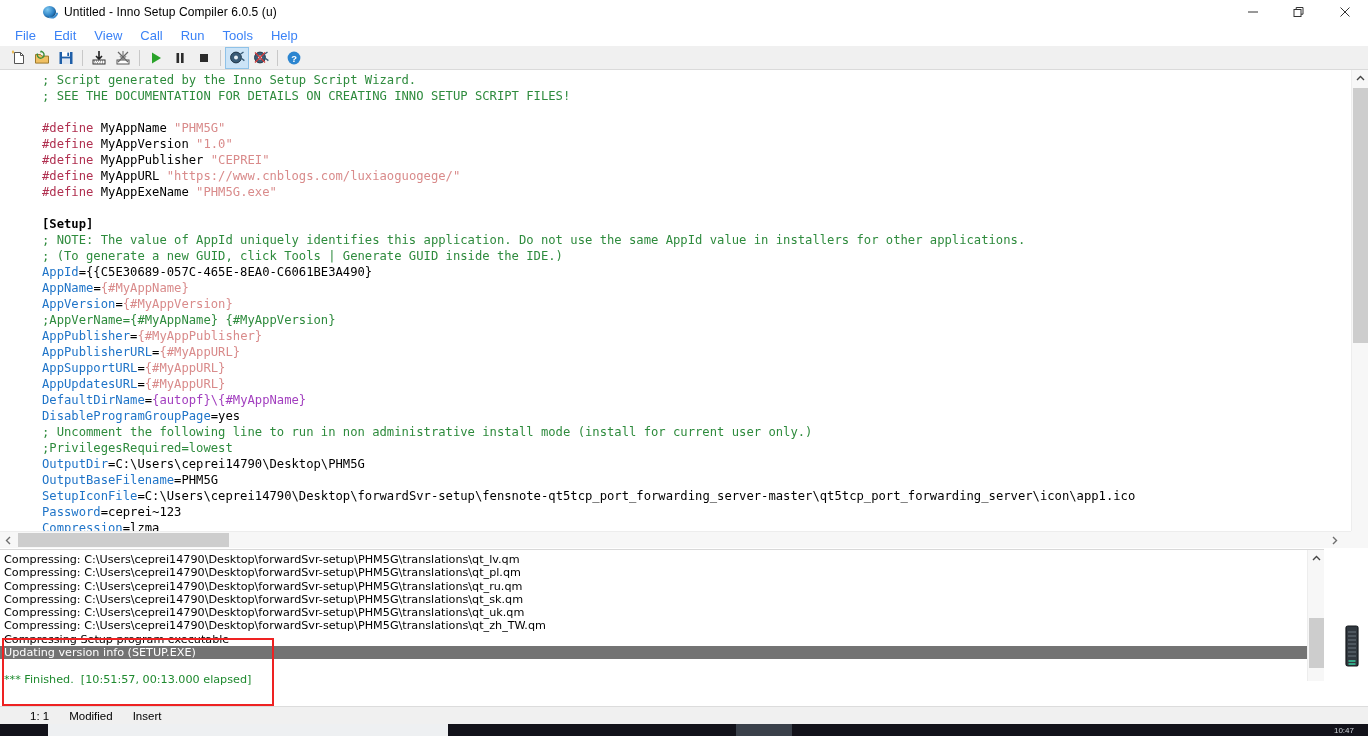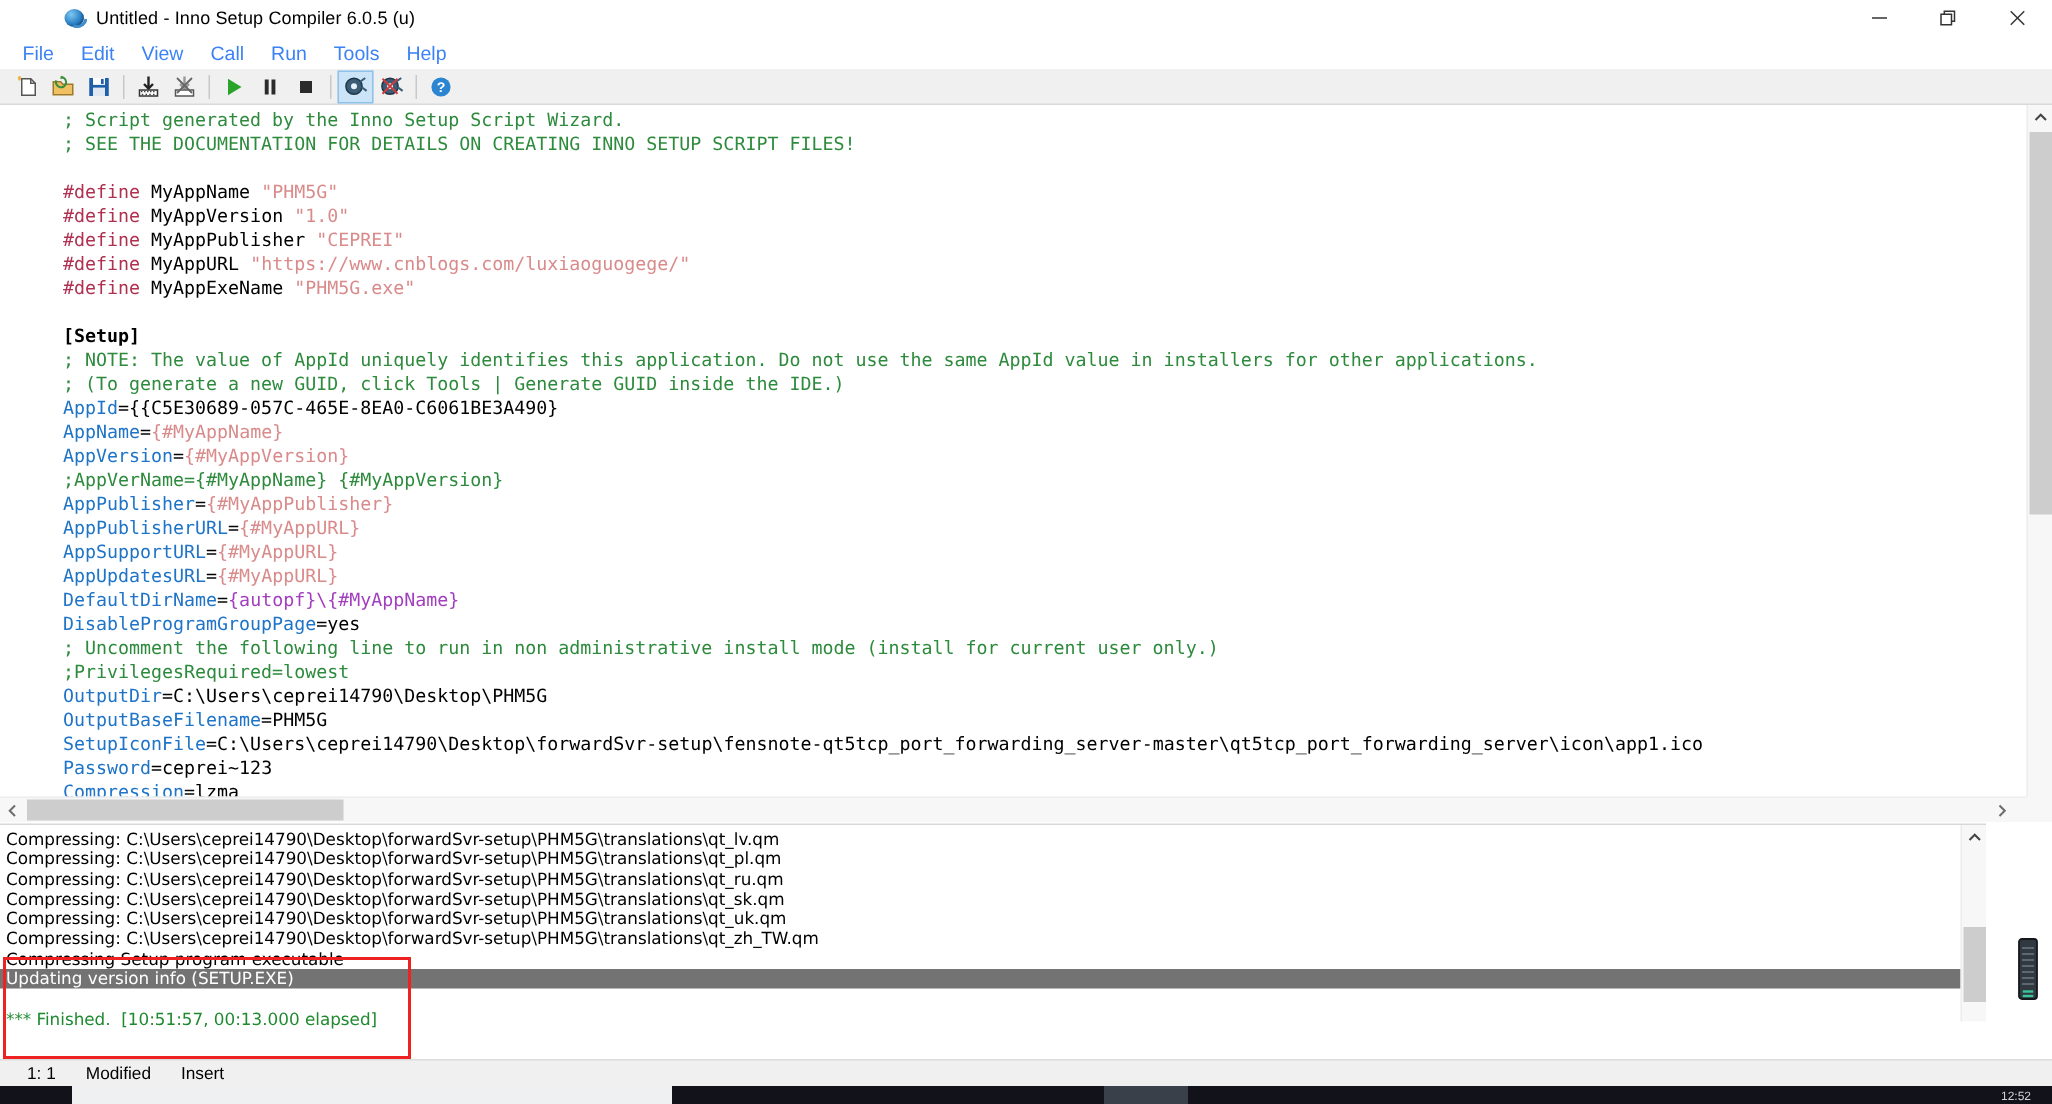--- a/index.html
+++ b/index.html
@@ -192,21 +192,21 @@
   .out-tab.active { color: #000000; }
 
   
   .statusbar {
     position: absolute; top: 706px; left: 0; width: 1368px; height: 18px;
     background: #f0f0f0; border-top: 1px solid #dcdcdc;
     display: flex; align-items: center;
     font-size: 11.5px; color: #000;
   }
   .sb-cell { padding: 0 10px; white-space: nowrap; }
-  .sb-cell.pos { padding-left: 18px; }
+  .sb-cell.pos { padding-left: 30px; }
 
   
   .taskbar {
     position: absolute; top: 724px; left: 0; width: 1368px; height: 12px;
     background: #12121a;
   }
   .tb-strip-light {
     position: absolute; left: 48px; top: 0; width: 400px; height: 12px;
     background: #eef0f2;
   }
@@ -440,16 +440,16 @@
 
   <div class="statusbar">
     <div class="sb-cell pos">1:  1</div>
     <div class="sb-cell">Modified</div>
     <div class="sb-cell">Insert</div>
   </div>
 
   <div class="taskbar">
     <div class="tb-strip-light"></div>
     <div class="tb-strip-grey"></div>
-    <div class="tb-clock">12:52</div>
+    <div class="tb-clock">10:47</div>
   </div>
 
 </div>
 
 </body></html>

